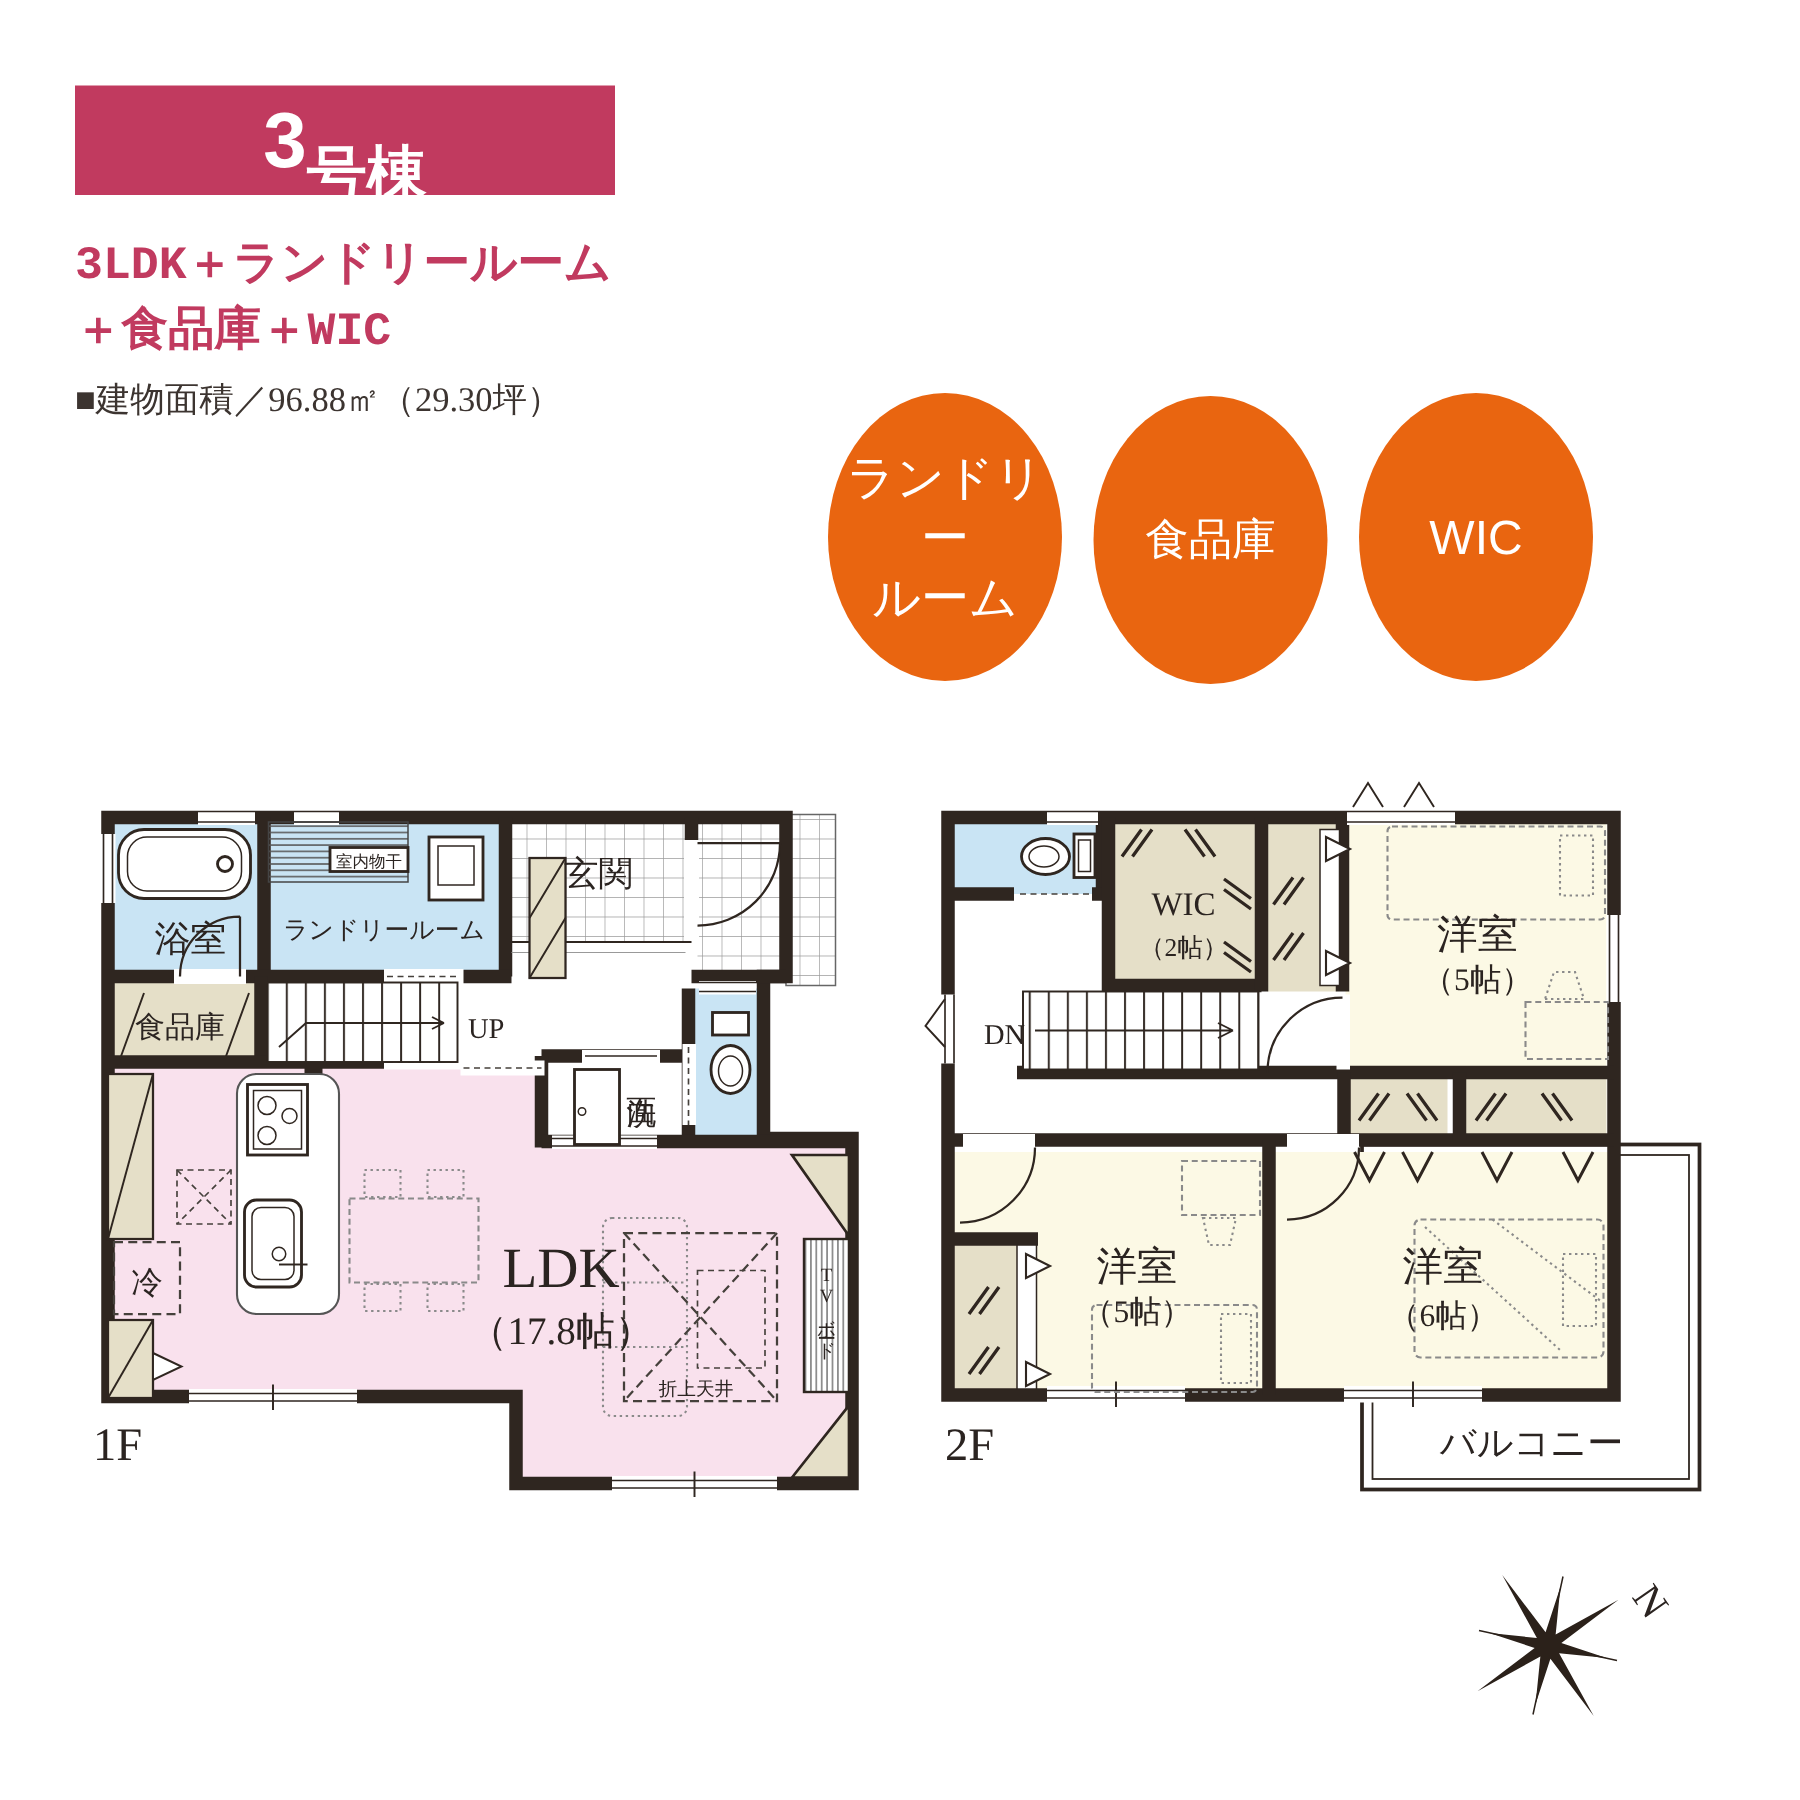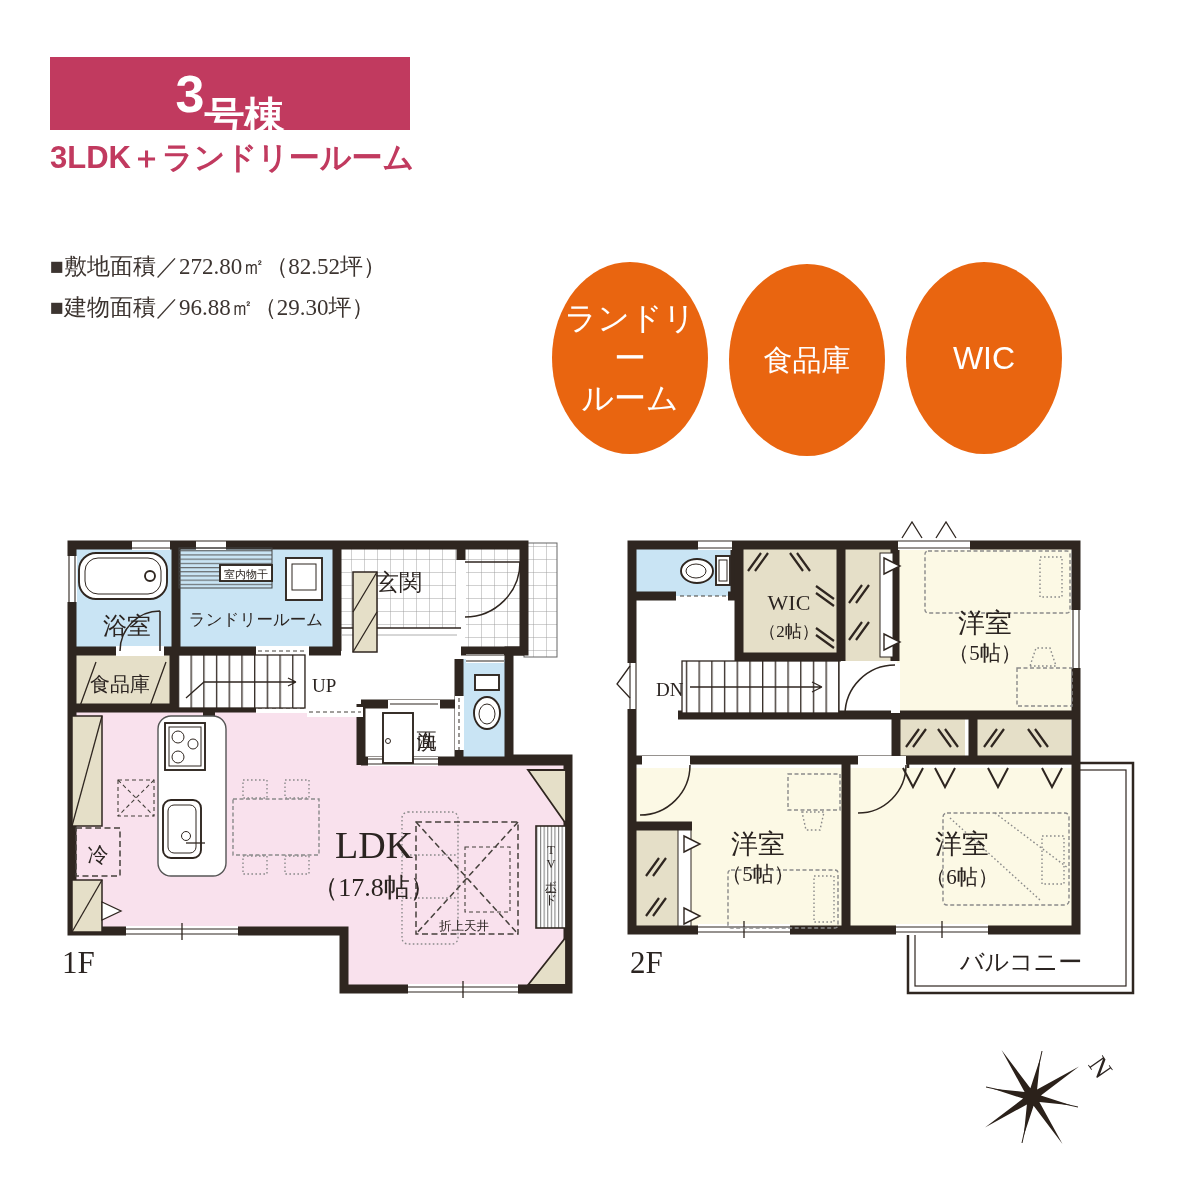--- a/index.html
+++ b/index.html
@@ -3,22 +3,22 @@
 <meta charset="utf-8">
 <style>
   html,body{margin:0;padding:0;background:#fff;}
   #page{position:relative;width:1200px;height:1200px;background:#fff;overflow:hidden;
         font-family:"Liberation Sans","DejaVu Sans",sans-serif;}
   
   #banner{position:absolute;left:50px;top:57px;width:360px;height:73px;background:#c13a5f;
           display:flex;align-items:center;justify-content:center;color:#fff;font-weight:bold;}
   #banner .num{font-size:52px;line-height:1;}
   #banner .suf{font-size:40px;line-height:1;margin-top:44px;}
-  #title{position:absolute;left:50px;top:136px;width:520px;color:#c13a5f;font-weight:bold;
-         font-size:31px;line-height:44px;}
+  #title{position:absolute;left:50px;top:156px;width:520px;color:#c13a5f;font-weight:bold;
+         font-size:31px;line-height:44px;font-family:Liberation Mono, monospace;}
   #areas{position:absolute;left:50px;top:246px;width:520px;color:#3c3430;
          font-family:"Liberation Serif","DejaVu Serif",serif;font-size:23px;line-height:41px;}
   
   .badge{position:absolute;width:156px;height:192px;border-radius:50%;background:#e96510;color:#fff;
          display:flex;flex-direction:column;align-items:center;justify-content:center;
          text-align:center;font-size:29px;line-height:1.25;}
   #badge1{left:552px;top:262px;font-size:32px;}
   #badge2{left:729px;top:264px;}
   #badge3{left:906px;top:262px;font-size:32px;}
   
@@ -41,23 +41,23 @@
 <body>
 
 <div id="page">
 
   <div id="banner">
     <span class="num">3</span>
     <span class="suf">号棟</span>
   </div>
   <div id="title">
     <div>3LDK＋ランドリールーム</div>
+    <div>＋食品庫＋WIC</div>
   </div>
   <div id="areas">
-    <div>■敷地面積／272.80㎡（82.52坪）</div>
     <div>■建物面積／96.88㎡（29.30坪）</div>
   </div>
 
   <div class="badge" id="badge1">
     <span>ランドリー</span>
     <span>ルーム</span>
   </div>
   <div class="badge" id="badge2">
     <span>食品庫</span>
   </div>

